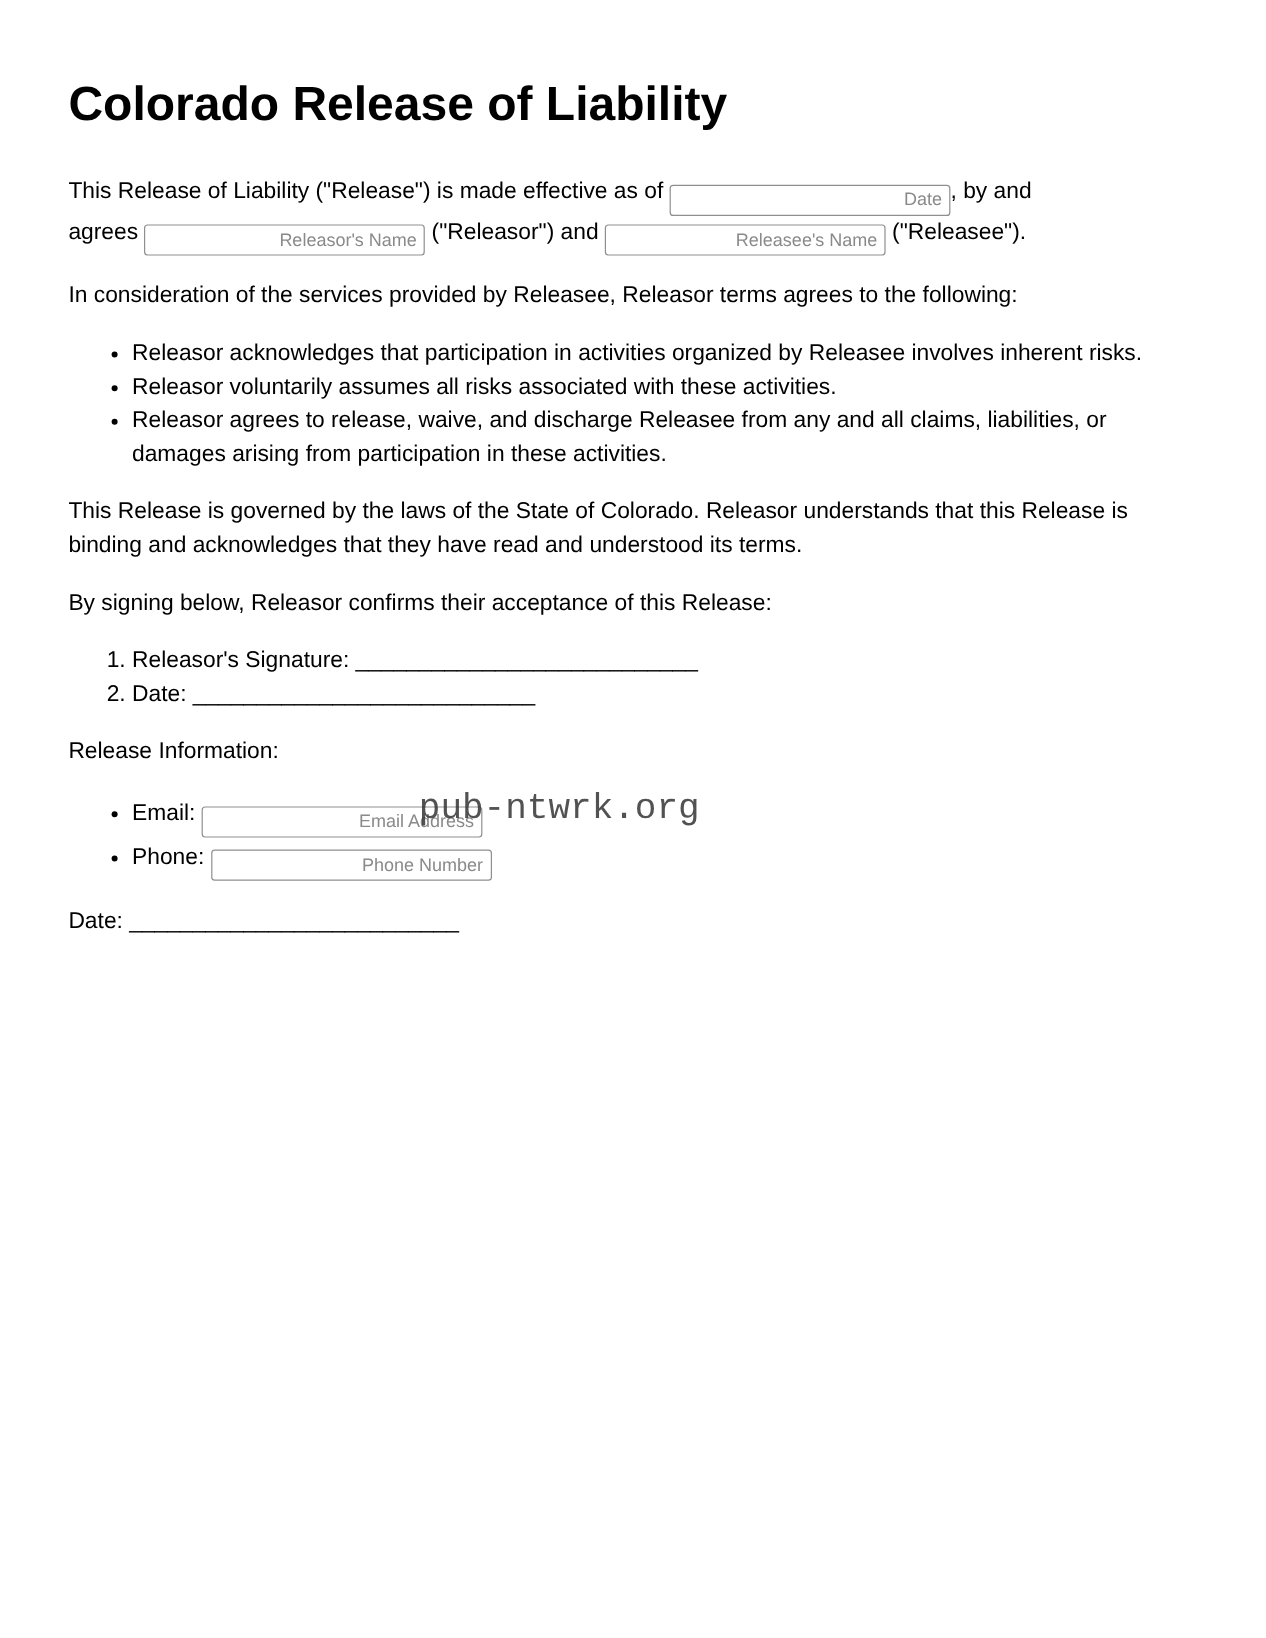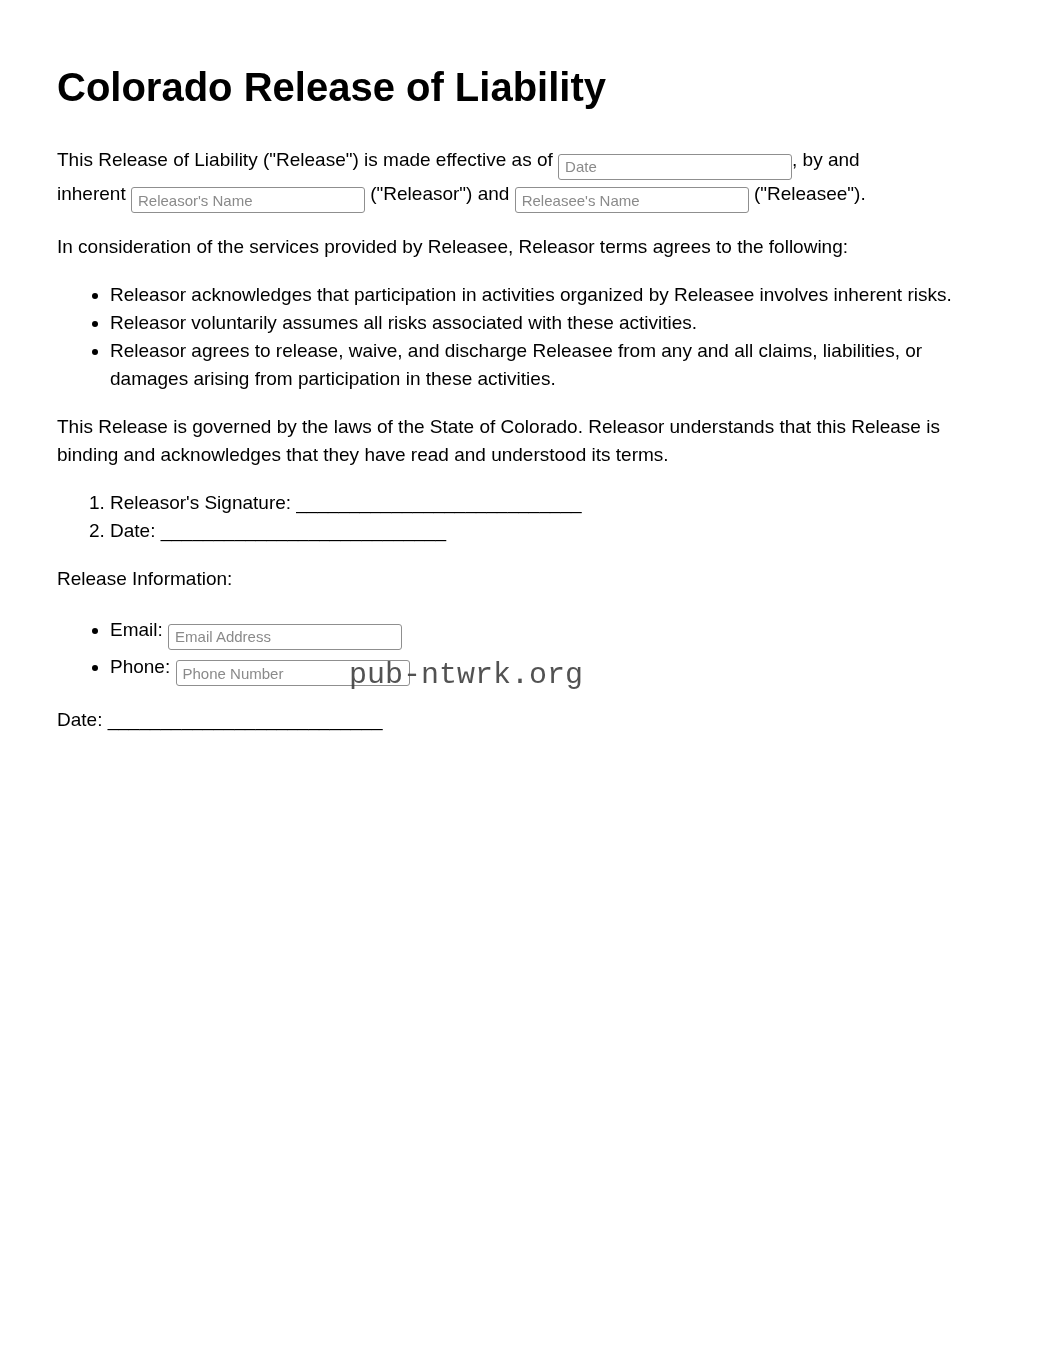--- a/index.html
+++ b/index.html
@@ -42,20 +42,21 @@
     width: 220px;
     height: 20px;
     padding: 2px 6px;
     border: 1px solid #8f8f8f;
     border-radius: 3px;
     background: #ffffff;
     font-family: "Liberation Sans", sans-serif;
     font-size: 15px;
     color: #333333;
     vertical-align: -6px;
+    text-align: right;
   }
   input.field::placeholder {
     color: #8a8a8a;
     opacity: 1;
   }
   .blank-line {
     letter-spacing: 0;
     white-space: nowrap;
   }
   .watermark {
@@ -77,37 +78,38 @@
 <body>
 
 <div class="page">
   <div class="content">
 
     <h1 class="doc-title">Colorado Release of Liability</h1>
 
     <p class="para">
       <span>This Release of Liability ("Release") is made effective as of</span>
       <input class="field" type="text" placeholder="Date" style=""><span>, by and</span><br>
-      <span>inherent</span>
+      <span>agrees</span>
       <input class="field" type="text" placeholder="Releasor's Name" style="">
       <span>("Releasor") and</span>
       <input class="field" type="text" placeholder="Releasee's Name" style="">
       <span>("Releasee").</span>
     </p>
 
     <p class="para">In consideration of the services provided by Releasee, Releasor terms agrees to the following:</p>
 
     <ul class="bullets">
       <li>Releasor acknowledges that participation in activities organized by Releasee involves inherent risks.</li>
       <li>Releasor voluntarily assumes all risks associated with these activities.</li>
       <li>Releasor agrees to release, waive, and discharge Releasee from any and all claims, liabilities, or damages arising from participation in these activities.</li>
     </ul>
 
     <p class="para">This Release is governed by the laws of the State of Colorado. Releasor understands that this Release is binding and acknowledges that they have read and understood its terms.</p>
 
+    <p class="para">By signing below, Releasor confirms their acceptance of this Release:</p>
 
     <ol class="numbers">
       <li>
         <span>Releasor's Signature:</span>
         <span class="blank-line">___________________________</span>
       </li>
       <li>
         <span>Date:</span>
         <span class="blank-line">___________________________</span>
       </li>

